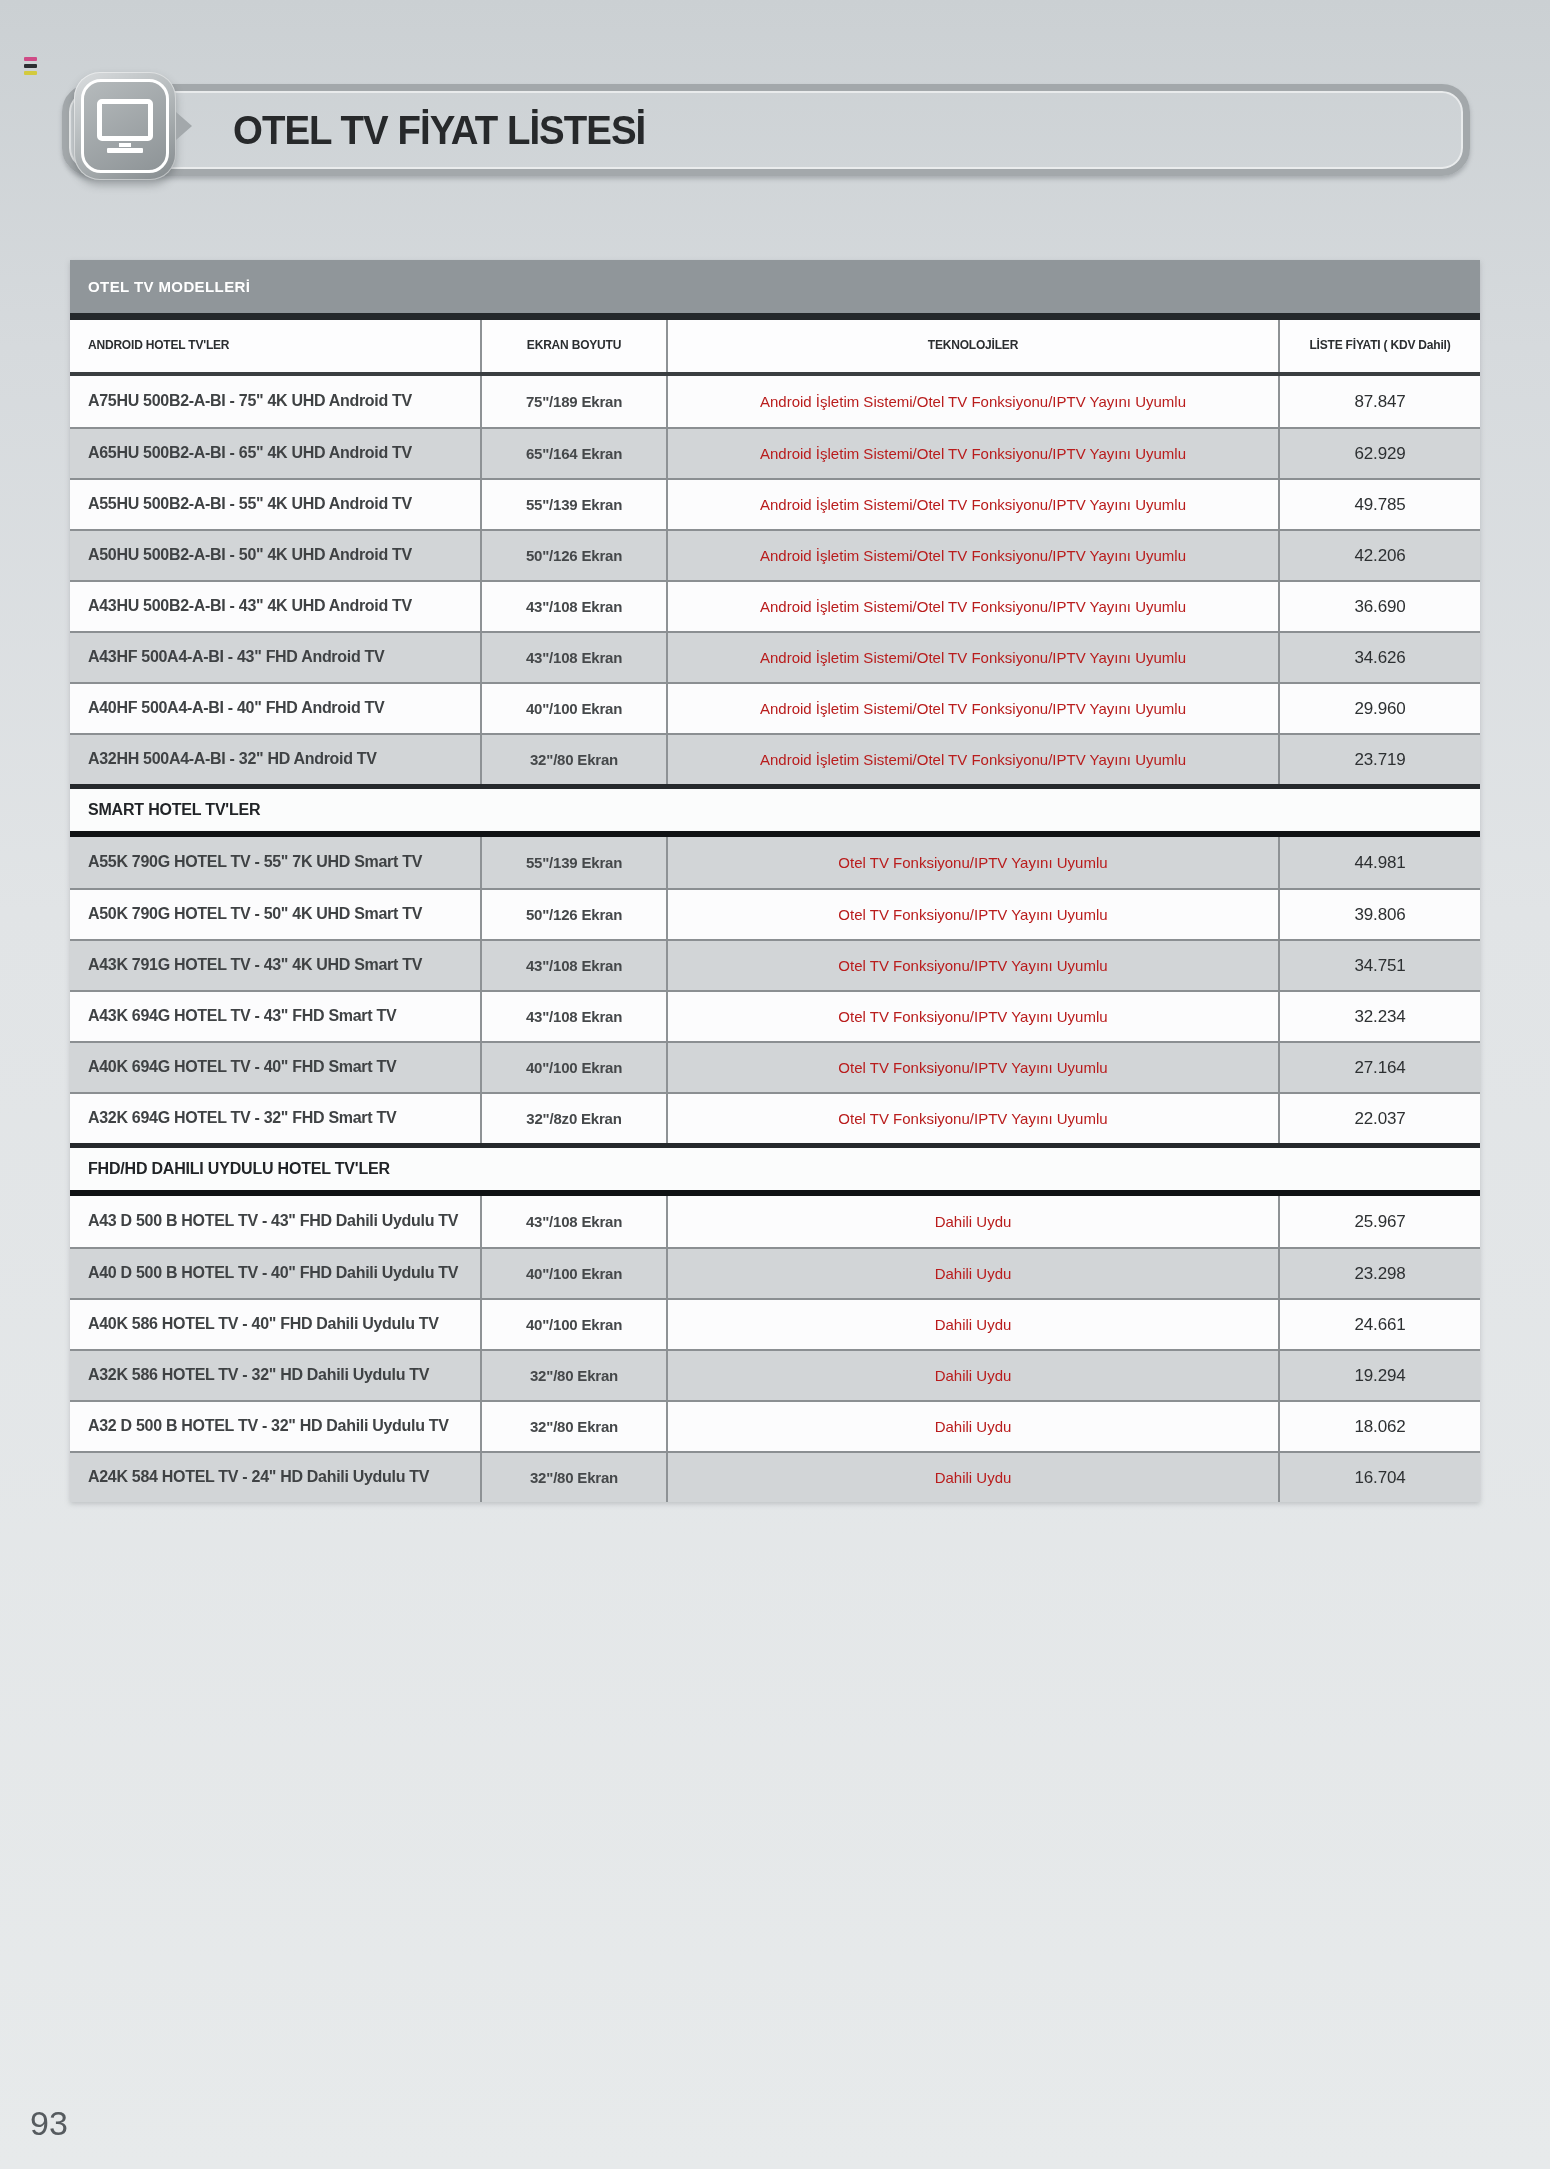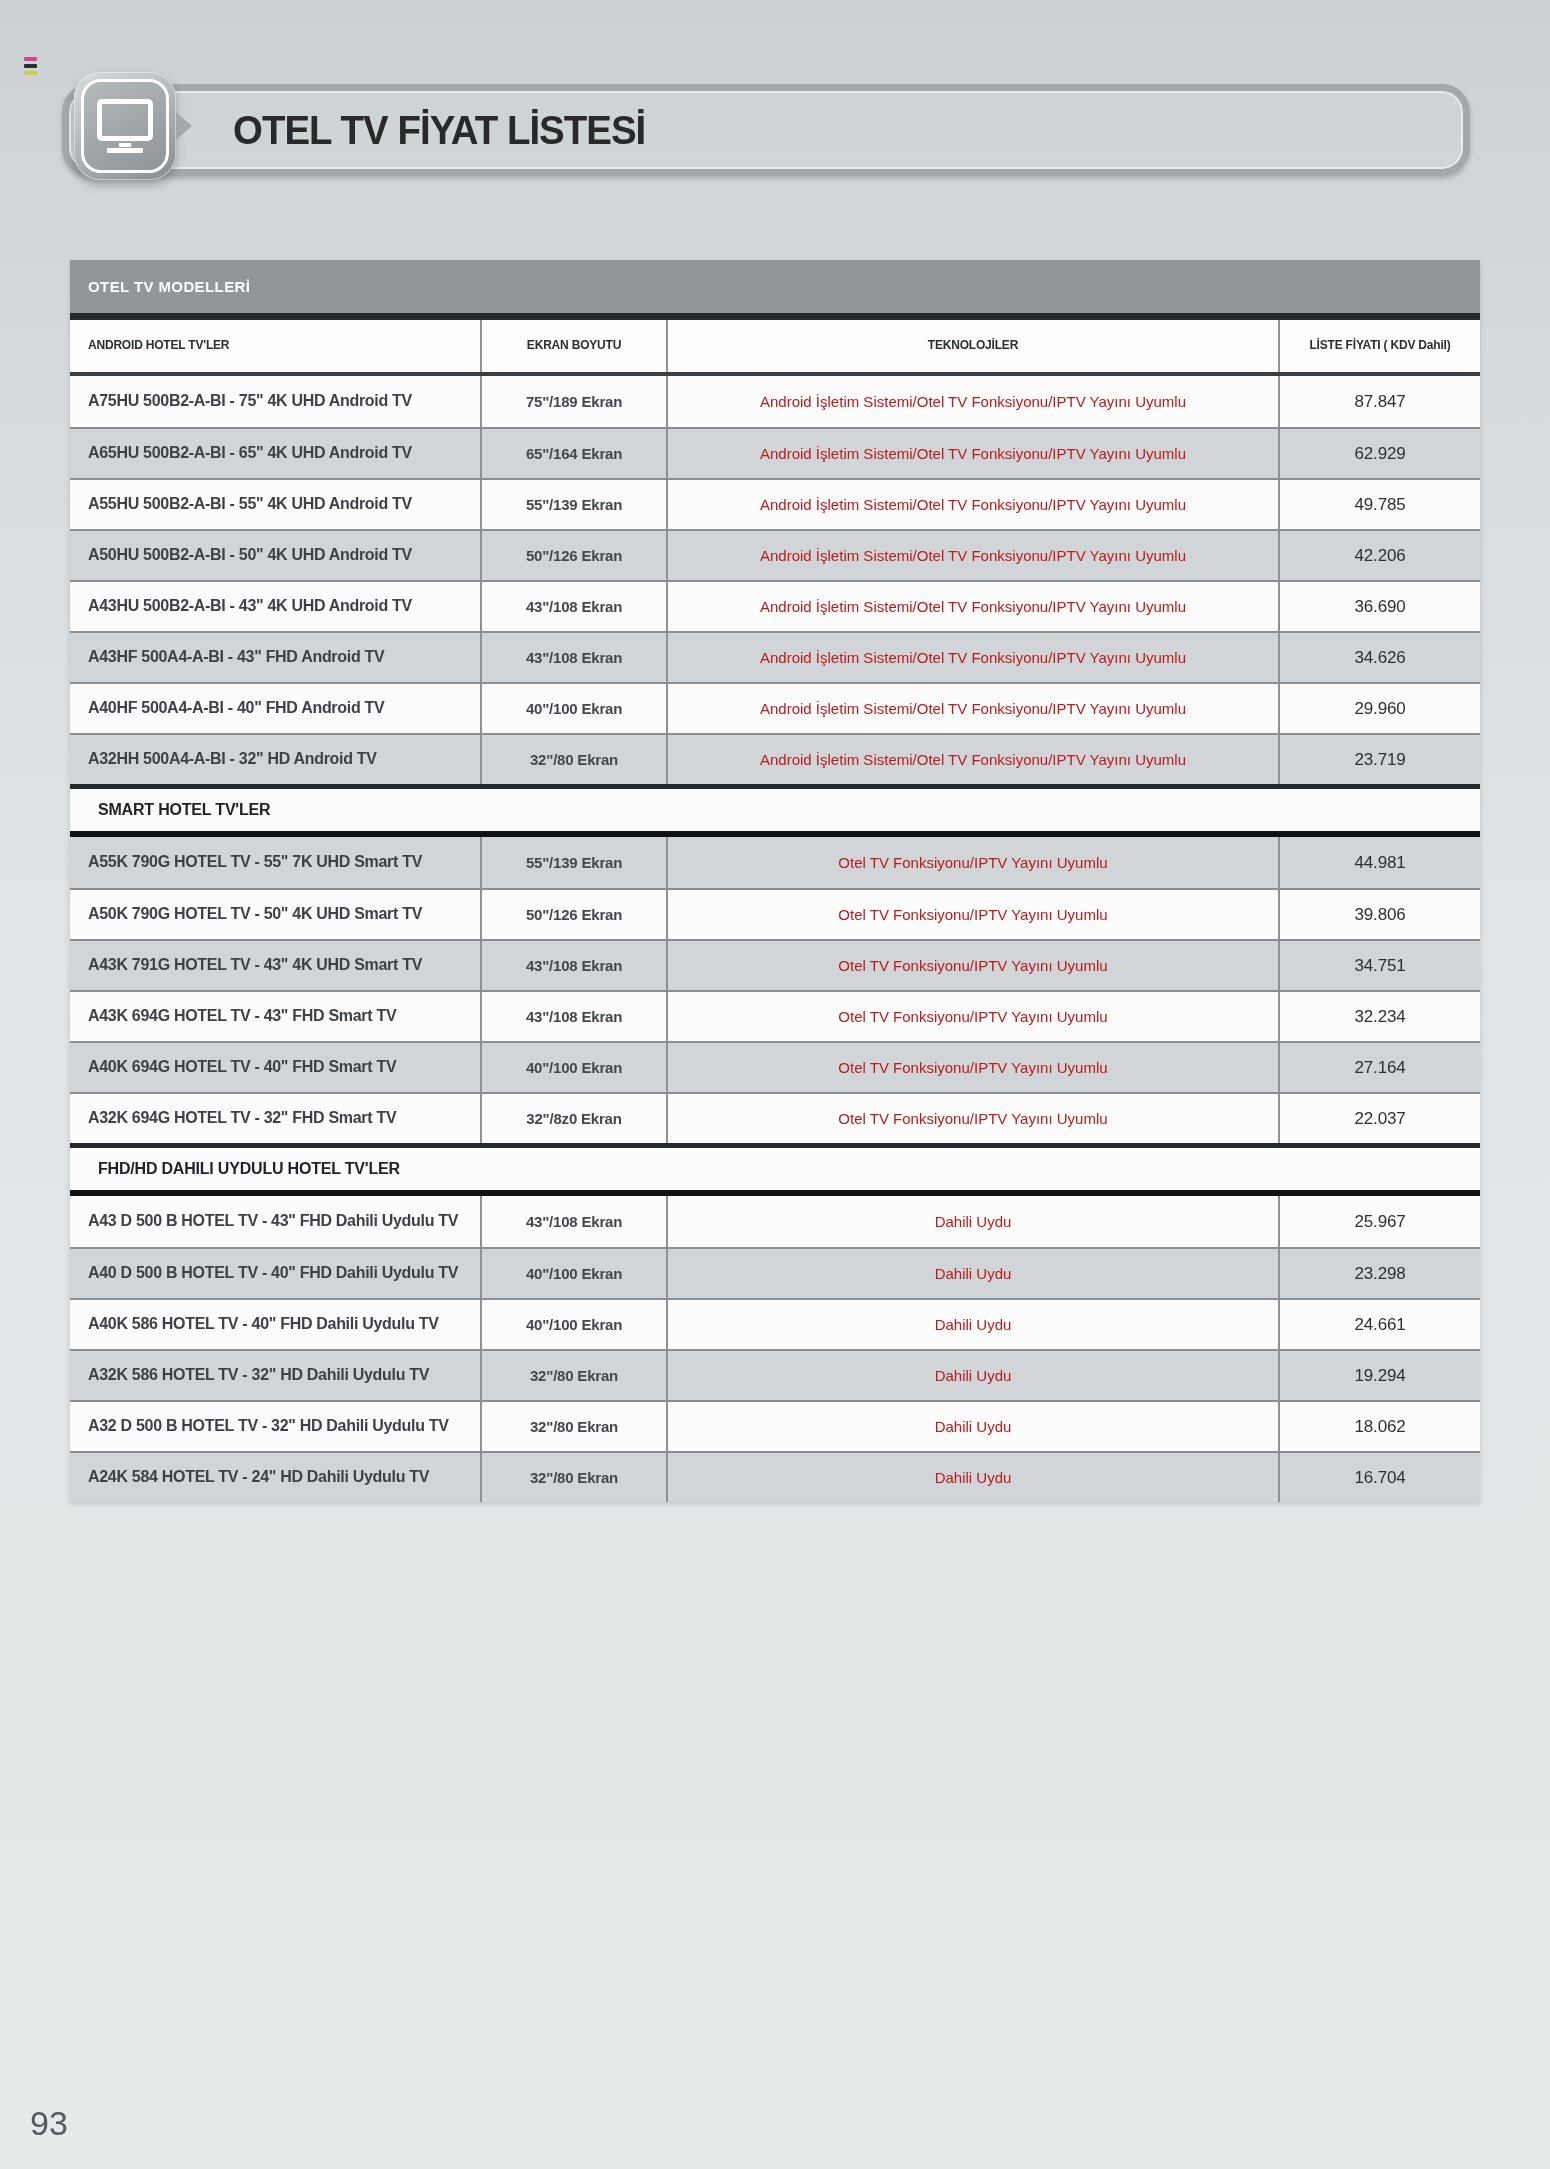--- a/index.html
+++ b/index.html
@@ -62,21 +62,21 @@
   .row.first{border-top:none;}
   .row.light{background:#fcfcfd;}
   .row.dark{background:#d2d5d7;}
   .row .c-model{font-size:16px;font-weight:700;color:#3f4244;letter-spacing:-.3px;}
   .row .c-size{font-size:15px;font-weight:700;color:#45484a;letter-spacing:-.2px;}
   .row .c-tech{font-size:15px;font-weight:400;color:#b91c1c;}
   .row .c-price{font-size:17px;font-weight:400;color:#2d3032;letter-spacing:-.2px;}
   .section-row{
     height:53px;background:#fbfcfc;box-sizing:border-box;
     border-top:5px solid #26292c;border-bottom:6px solid #101214;
-    display:flex;align-items:center;padding-left:28px;
+    display:flex;align-items:center;padding-left:18px;
   }
   .section-label{font-weight:700;font-size:16px;color:#212427;letter-spacing:-.2px;}
 
   .pagenum{position:absolute;left:30px;top:2104px;font-size:34px;color:#565b5f;}
 </style>
 </head>
 <body>
 
 <div class="page">
 

